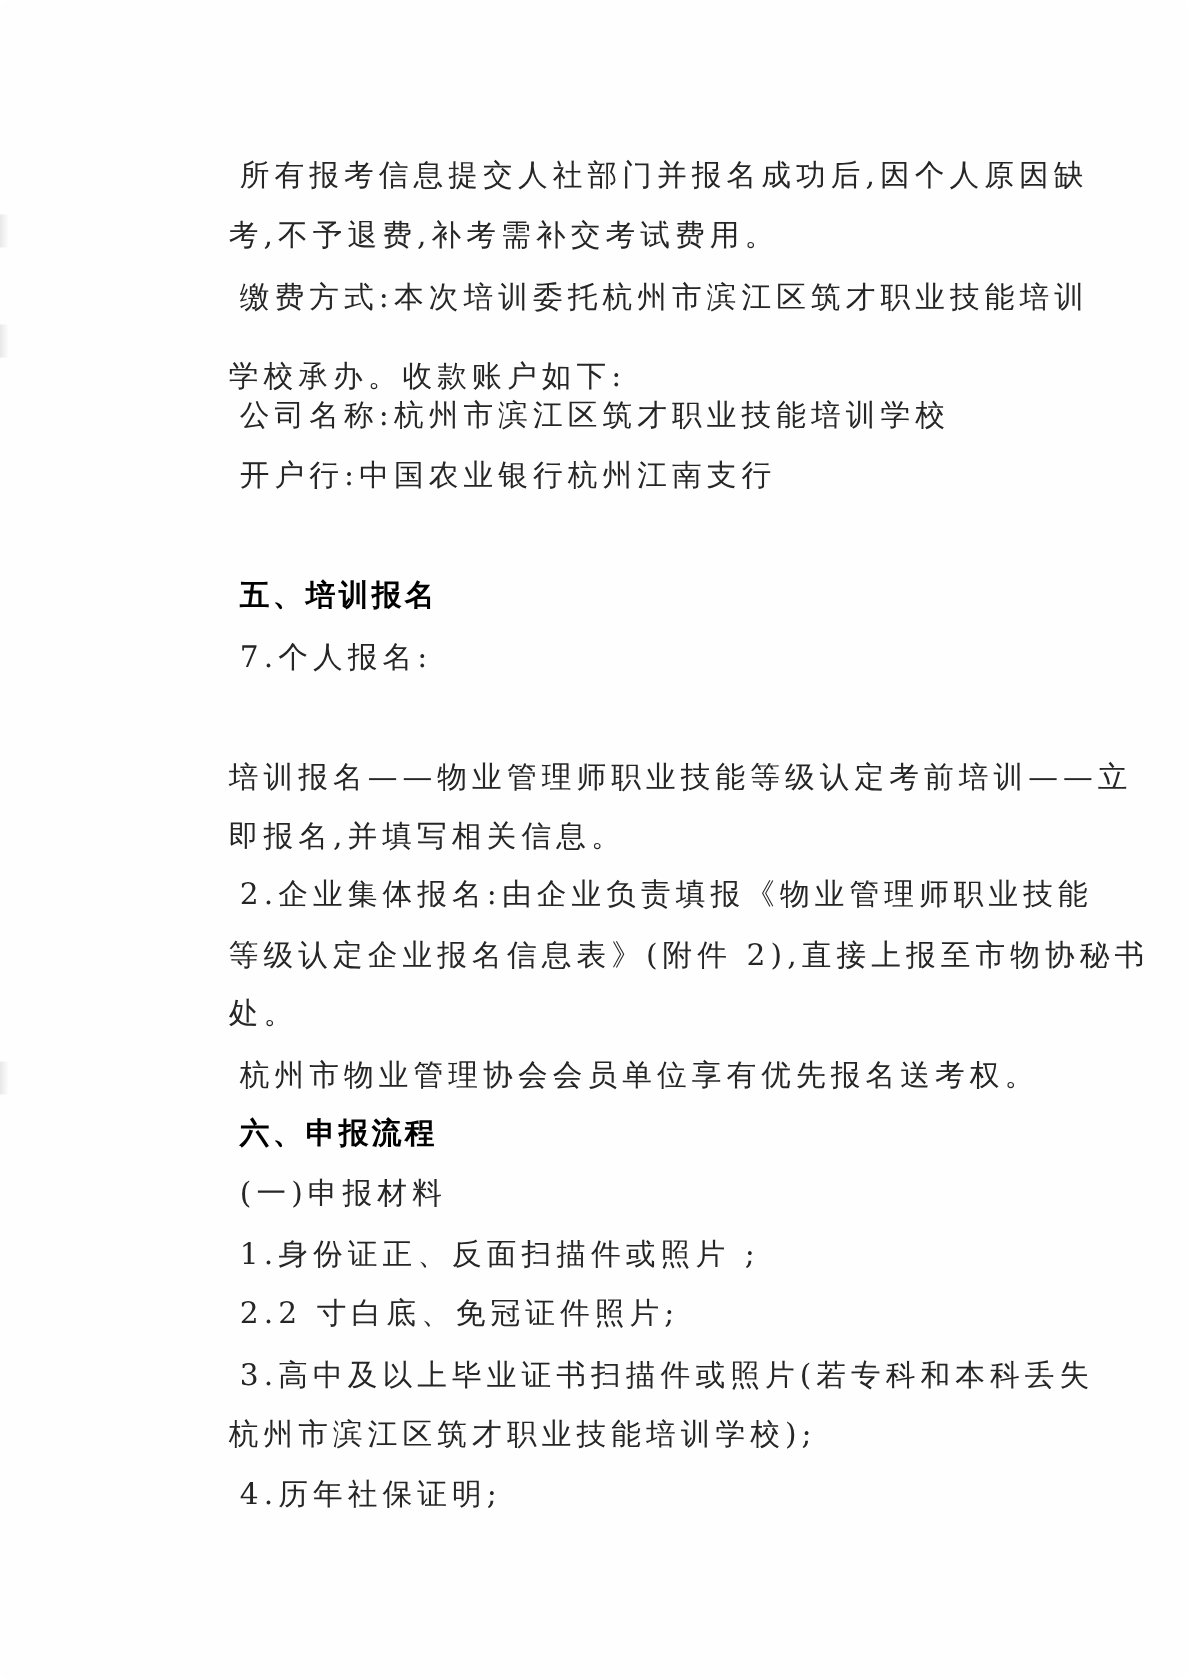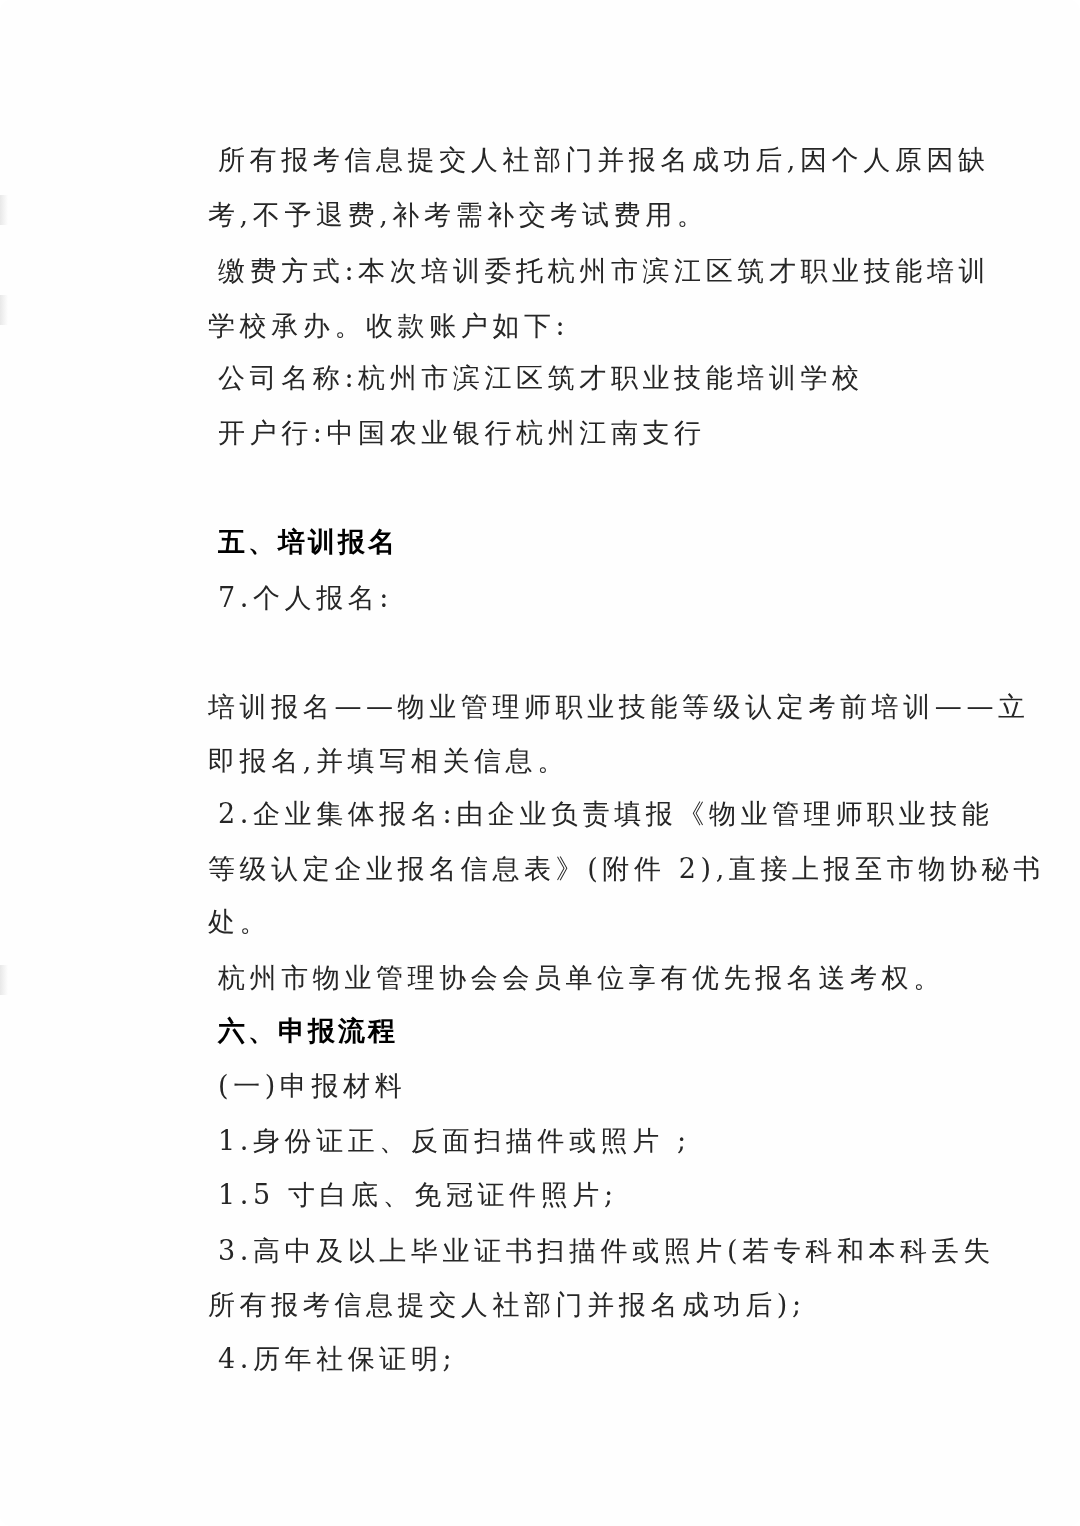--- a/index.html
+++ b/index.html
@@ -37,35 +37,35 @@
 
 <div class="page">
   <div class="scan-mark" style="top:195px"></div>
   <div class="scan-mark" style="top:295px"></div>
   <div class="scan-mark" style="top:965px"></div>
 
   <div class="line indent" style="top:143px">所有报考信息提交人社部门并报名成功后,因个人原因缺</div>
   <div class="line flush" style="top:198px">考,不予退费,补考需补交考试费用。</div>
 
   <div class="line indent" style="top:254px">缴费方式:本次培训委托杭州市滨江区筑才职业技能培训</div>
-  <div class="line flush" style="top:309px">学校承办。收款账户如下:</div>
+  <div class="line flush" style="top:326px">学校承办。收款账户如下:</div>
 
   <div class="line indent" style="top:361px"><span>公司名称:</span><span>杭州市滨江区筑才职业技能培训学校</span></div>
   <div class="line indent" style="top:416px"><span>开户行:</span><span>中国农业银行杭州江南支行</span></div>
 
   <div class="line indent heading" style="top:525px">五、培训报名</div>
   <div class="line indent" style="top:581px">7.个人报名:</div>
   <div class="line flush" style="top:690px">培训报名——物业管理师职业技能等级认定考前培训——立</div>
   <div class="line flush" style="top:744px">即报名,并填写相关信息。</div>
 
   <div class="line indent" style="top:797px">2.企业集体报名:由企业负责填报《物业管理师职业技能</div>
   <div class="line flush" style="top:852px">等级认定企业报名信息表》(附件 2),直接上报至市物协秘书</div>
   <div class="line flush" style="top:905px">处。</div>
   <div class="line indent" style="top:961px">杭州市物业管理协会会员单位享有优先报名送考权。</div>
 
   <div class="line indent heading" style="top:1014px">六、申报流程</div>
   <div class="line indent" style="top:1069px">(一)申报材料</div>
   <div class="line indent" style="top:1124px">1.身份证正、反面扫描件或照片 ;</div>
-  <div class="line indent" style="top:1178px">1.5 寸白底、免冠证件照片;</div>
+  <div class="line indent" style="top:1178px">2.2 寸白底、免冠证件照片;</div>
   <div class="line indent" style="top:1234px">3.高中及以上毕业证书扫描件或照片(若专科和本科丢失</div>
-  <div class="line flush" style="top:1288px">所有报考信息提交人社部门并报名成功后);</div>
+  <div class="line flush" style="top:1288px">杭州市滨江区筑才职业技能培训学校);</div>
   <div class="line indent" style="top:1342px">4.历年社保证明;</div>
 </div>
 
 </body></html>

